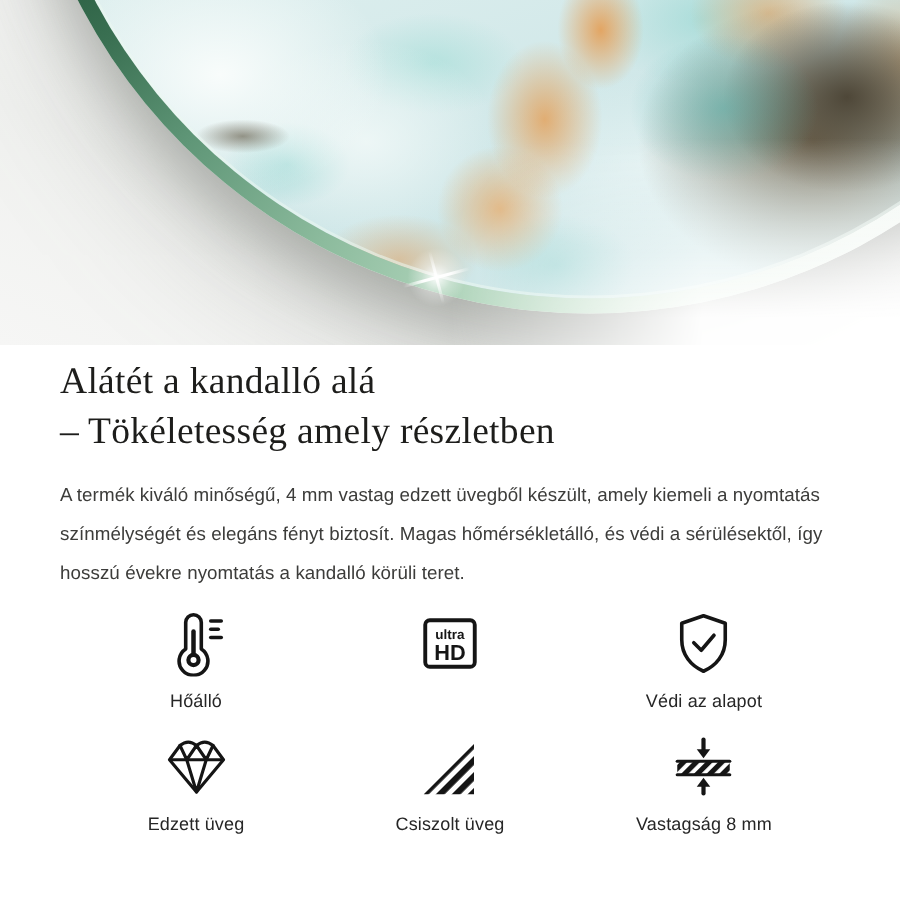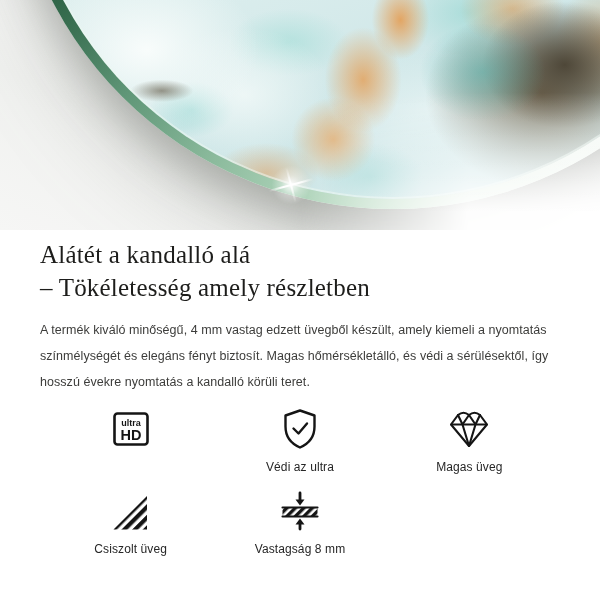--- a/index.html
+++ b/index.html
@@ -108,50 +108,63 @@
     </h1>
 
     <div class="desc">
       <div class="line">A termék kiváló minőségű, 4 mm vastag edzett üvegből készült, amely kiemeli a nyomtatás</div>
       <div class="line">színmélységét és elegáns fényt biztosít. Magas hőmérsékletálló, és védi a sérülésektől, így</div>
       <div class="line">hosszú évekre nyomtatás a kandalló körüli teret.</div>
     </div>
 
     <div class="features">
 
+      <div class="feature">
+        <div class="icon-box">
+          <svg class="ico" width="44" height="44" viewBox="0 0 44 44">
+            <path class="stroke" d="M20 2.8 a5.2 5.2 0 0 0 -5.2 5.2 V25.6 a9.6 9.6 0 1 0 10.4 0 V8 A5.2 5.2 0 0 0 20 2.8 Z"></path>
+            <line class="stroke" x1="20" y1="14" x2="20" y2="29" style="stroke-width:3"></line>
+            <circle class="stroke" cx="20" cy="33" r="3.4" style="stroke-width:2.8"></circle>
+            <line class="stroke" x1="31.5" y1="7" x2="38.5" y2="7"></line>
+            <line class="stroke" x1="31.5" y1="12.5" x2="36.5" y2="12.5"></line>
+            <line class="stroke" x1="31.5" y1="18" x2="38.5" y2="18"></line>
+          </svg>
+        </div>
+        <div class="feature-label">Hőálló</div>
+      </div>
 
       <div class="feature">
         <div class="icon-box">
           <svg class="ico" width="44" height="44" viewBox="0 0 44 44">
             <rect class="stroke" x="5.5" y="6.5" width="33" height="31" rx="3" style="stroke-width:2.6"></rect>
             <text x="22" y="19" text-anchor="middle" font-size="9" font-weight="700">ultra</text>
             <text x="22" y="33" text-anchor="middle" font-size="14.5" font-weight="800">HD</text>
           </svg>
         </div>
       </div>
 
       <div class="feature">
         <div class="icon-box">
           <svg class="ico" width="44" height="44" viewBox="0 0 44 44">
             <path class="stroke" d="M22 3.5 L36.5 8.5 V19.5 C36.5 29.5 30.5 36.8 22 40.5 C13.5 36.8 7.5 29.5 7.5 19.5 V8.5 Z"></path>
             <polyline class="stroke" points="15.5,21.5 20.5,26.5 29,16.5"></polyline>
           </svg>
         </div>
-        <div class="feature-label">Védi az ultra</div>
+        <div class="feature-label">Védi az alapot</div>
       </div>
 
       <div class="feature">
         <div class="icon-box">
           <svg class="ico" width="44" height="44" viewBox="0 0 44 44">
             <path class="stroke thin" d="M11 8 Q16.5 3.5 22 8 Q27.5 3.5 33 8 L40 17.5 L22 39 L4 17.5 Z"></path>
             <line class="stroke thin" x1="4.5" y1="17.5" x2="39.5" y2="17.5"></line>
             <path class="stroke thin" d="M11 8 L15.5 17.5 M33 8 L28.5 17.5 M22 8 L15.5 17.5 M22 8 L28.5 17.5 M15.5 17.5 L22 39 M28.5 17.5 L22 39"></path>
           </svg>
         </div>
-        <div class="feature-label">Magas üveg</div>
+        <div class="feature-label">Edzett üveg</div>
       </div>
 
       <div class="feature">
         <div class="icon-box">
           <svg class="ico" width="44" height="44" viewBox="0 0 44 44">
             <defs>
               <pattern id="hatchA" width="7.5" height="7.5" patternUnits="userSpaceOnUse" patternTransform="rotate(45)">
                 <rect width="4.2" height="7.5" fill="#151515"></rect>
               </pattern>
             </defs>

